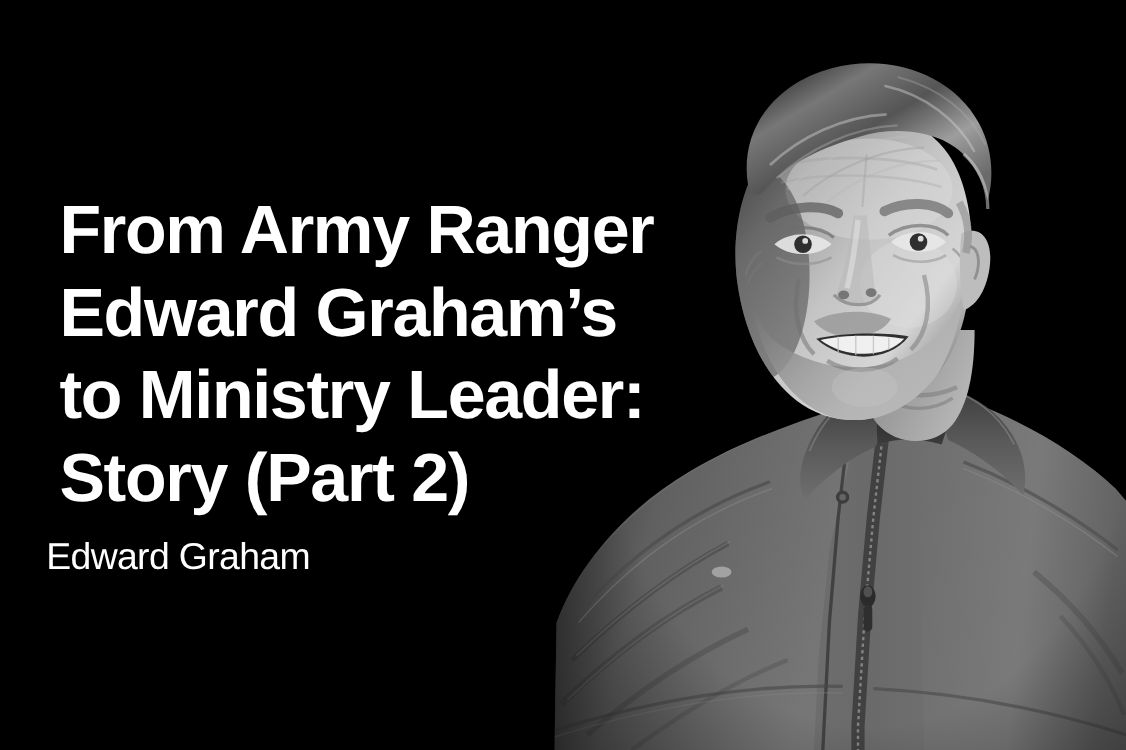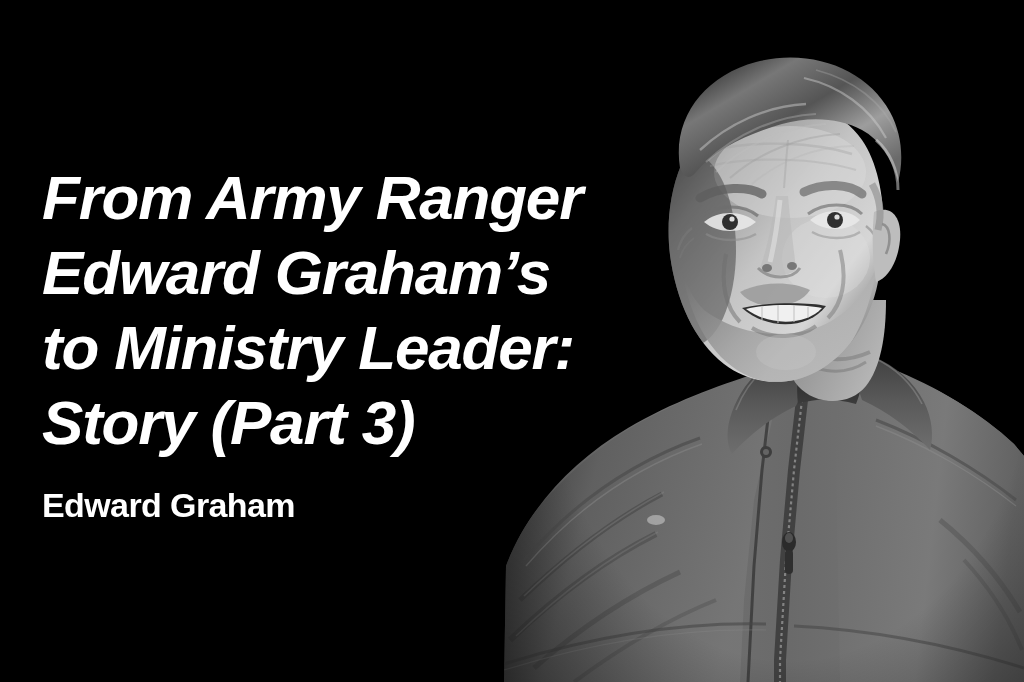--- a/index.html
+++ b/index.html
@@ -22,23 +22,23 @@
     line-height:75px;
     font-weight:700;
     letter-spacing:-1.2px;
     white-space:nowrap;
     -webkit-font-smoothing:antialiased;
   }
   #subtitle{
     color:#ffffff;
     font-size:34px;
     line-height:40px;
-    font-weight:700;
+    font-weight:400;
     letter-spacing:-0.6px;
-    margin-top:25px;
+    margin-top:14px;
     white-space:nowrap;
   }
 
   
   #portrait{
     position:absolute;right:0;top:0;width:520px;height:682px;z-index:2;
   }
   #portrait svg{display:block;width:100%;height:100%;}
 </style>
 </head>
@@ -296,22 +296,22 @@
         <path d="M372,140 C386,152 394,170 394,190" fill="none" stroke="#dcdcdc" stroke-width="3" opacity="0.5"></path>
 
         <path d="M368,184 C376,198 378,214 374,230" fill="none" stroke="#8a8a8a" stroke-width="7" opacity="0.6"></path>
       </g>
 
       <rect x="0" y="0" width="520" height="682" fill="url(#vig)"></rect>
     </svg>
   </div>
 
   <div id="text-block">
-    <h1 style="margin:0;font-style:italic;">
+    <h1 style="margin:12px;">
       <div class="title-line">From Army Ranger</div>
       <div class="title-line">Edward Graham’s</div>
       <div class="title-line">to Ministry Leader:</div>
-      <div class="title-line">Story (Part 3)</div>
+      <div class="title-line">Story (Part 2)</div>
     </h1>
     <div id="subtitle">Edward Graham</div>
   </div>
 
 </div>
 
 </body></html>

